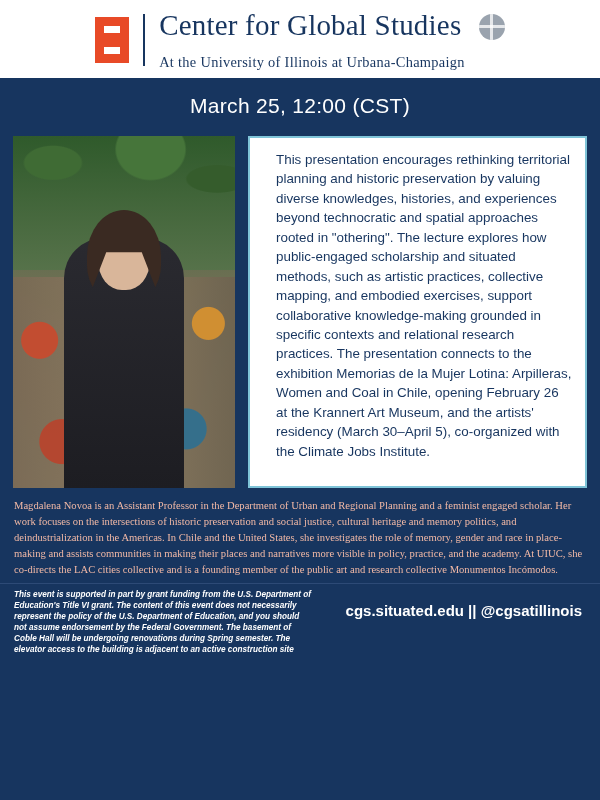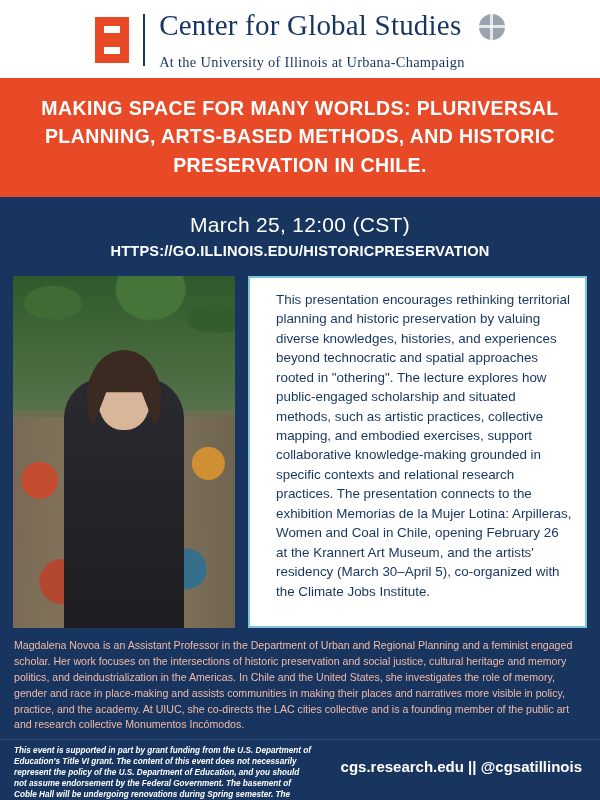--- a/index.html
+++ b/index.html
@@ -207,20 +207,21 @@
     font-size: 13.4px;
     line-height: 1.45;
     color: #17355f;
     margin-left: 13px;
   }
 
   
   .bio {
     padding: 10px 14px 6px 14px;
     flex: 0 0 auto;
+    font-family: Liberation Serif, serif;
   }
   .bio p {
     font-size: 10.6px;
     line-height: 1.5;
     color: #f2b9a6;
   }
 
   
   .footer {
     display: flex;
@@ -256,27 +257,23 @@
   <div class="header">
     <div class="block-i"></div>
     <div class="header-divider"></div>
     <div class="header-text">
       <div class="header-title">Center for Global Studies</div>
       <div class="header-sub">At the University of Illinois at Urbana-Champaign</div>
     </div>
     <div class="globe-icon"></div>
   </div>
 
-  <div class="title-band">
-    <h1>Making Space for Many Worlds: Pluriversal Planning, Arts-Based Methods, and Historic Preservation in Chile.</h1>
-  </div>
 
   <div class="event-info">
     <div class="event-date">March 25, 12:00 (CST)</div>
-    <div class="event-line">https://go.illinois.edu/historicpreservation</div>
   </div>
 
   <div class="middle">
     <div class="photo">
       <div class="wall"></div>
       <div class="foliage"></div>
       <div class="mural"></div>
       <div class="person"></div>
       <div class="head"></div>
       <div class="hair"></div>
@@ -285,16 +282,16 @@
       <p>This presentation encourages rethinking territorial planning and historic preservation by valuing diverse knowledges, histories, and experiences beyond technocratic and spatial approaches rooted in "othering". The lecture explores how public-engaged scholarship and situated methods, such as artistic practices, collective mapping, and embodied exercises,  support collaborative knowledge-making grounded in specific contexts and relational research practices. The presentation connects to the exhibition Memorias de la Mujer Lotina: Arpilleras, Women and Coal in Chile, opening February 26 at the Krannert Art Museum, and the artists' residency (March 30–April 5), co-organized with the Climate Jobs Institute.</p>
     </div>
   </div>
 
   <div class="bio">
     <p>Magdalena Novoa is an Assistant Professor in the Department of Urban and Regional Planning and a feminist engaged scholar. Her work focuses on the intersections of historic preservation and social justice, cultural heritage and memory politics, and deindustrialization in the Americas. In Chile and the United States, she investigates the role of memory, gender and race in place-making and assists communities in making their places and narratives more visible in policy, practice, and the academy. At UIUC, she co-directs the LAC cities collective and is a founding member of the public art and research collective Monumentos Incómodos.</p>
   </div>
 
   <div class="footer">
     <div class="disclaimer">This event is supported in part by grant funding from the U.S. Department of Education's Title VI grant. The content of this event does not necessarily represent the policy of the U.S. Department of Education, and you should not assume endorsement by the Federal Government. The basement of Coble Hall will be undergoing renovations during Spring semester. The elevator access to the building is adjacent to an active construction site</div>
-    <div class="footer-links">cgs.research.edu || @cgsatillinois</div>
+    <div class="footer-links">cgs.situated.edu || @cgsatillinois</div>
   </div>
 
 </div>
 
 </body></html>

